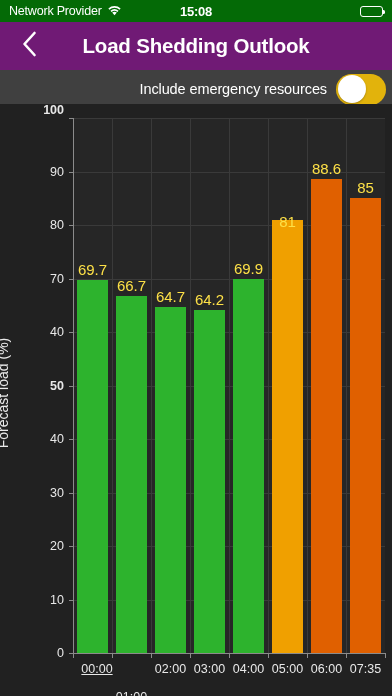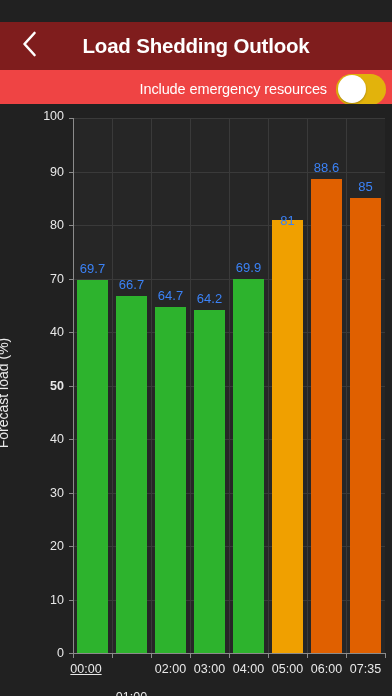--- a/index.html
+++ b/index.html
@@ -30,36 +30,36 @@
   }
   .batt::after{
     content:""; position:absolute; right:-3.4px; top:3.2px;
     width:2px; height:4.4px; background:#ffffff; border-radius:0 1.5px 1.5px 0;
   }
   .batt-fill{ width:100%; height:100%; background:#ffffff; border-radius:1px; }
 
   
   .navbar{
     position:absolute; top:22px; left:0; width:392px; height:48px;
-    background:#7f1d1d;
+    background:#701a75;
   }
   .back-btn{
     position:absolute; left:8px; top:0; width:42px; height:48px;
     display:flex; align-items:center; justify-content:center; cursor:pointer;
   }
   .nav-title{
     position:absolute; left:0; top:0; width:392px; height:48px;
     display:flex; align-items:center; justify-content:center;
     color:#ffffff; font-size:20.5px; font-weight:bold; letter-spacing:-.2px;
   }
 
   
   .banner{
     position:absolute; top:70px; left:0; width:392px; height:38px;
-    background:#ef4444;
+    background:#404040;
     display:flex; align-items:center; justify-content:flex-end;
     padding-right:6px; gap:9px;
   }
   .banner-label{ color:#ffffff; font-size:14.5px; letter-spacing:-.1px; }
   .switch{
     position:relative; width:50px; height:31px; border-radius:16px;
     background:#E2B30C; cursor:pointer; flex:0 0 auto;
   }
   .knob{
     position:absolute; left:1.5px; top:1.5px; width:28px; height:28px;
@@ -101,35 +101,51 @@
   .xtick-mark{
     position:absolute; top:549px; width:1px; height:5px; background:#8b8b8b;
   }
   .xlabel-txt{
     position:absolute; top:558px; color:#e8e8e8; font-size:12.5px;
     transform:translateX(-50%); white-space:nowrap;
   }
   .bars{ position:absolute; left:0; top:0; width:100%; height:100%; }
   .bar{ position:absolute; bottom:0; }
   .barlabel{
-    position:absolute; color:#3b82f6; font-size:13px;
+    position:absolute; color:#fde047; font-size:15px;
     transform:translateX(-50%); white-space:nowrap;
   }
   .yaxis-title{
     position:absolute; left:-5px; top:289px;
     color:#eaeaea; font-size:14px;
     transform-origin:0 0; transform:rotate(-90deg) translateX(-50%);
     white-space:nowrap;
   }
 </style>
 </head>
 <body>
 
 <div class="phone">
 
+  <div class="statusbar">
+    <div class="sb-left">
+      <span class="sb-carrier">Network Provider</span>
+      <span>
+        <svg width="15" height="11" viewBox="0 0 16 12">
+          <path d="M8 11.2 5.5 8.3a3.9 3.9 0 0 1 5 0L8 11.2Z" fill="#fff"></path>
+          <path d="M3.6 6.3a6.7 6.7 0 0 1 8.8 0l-1.2 1.4a5 5 0 0 0-6.4 0L3.6 6.3Z" fill="#fff"></path>
+          <path d="M1.3 3.7a10.2 10.2 0 0 1 13.4 0l-1.2 1.4a8.4 8.4 0 0 0-11 0L1.3 3.7Z" fill="#fff"></path>
+        </svg>
+      </span>
+    </div>
+    <div class="sb-time">15:08</div>
+    <div class="sb-right">
+      <span class="batt"><span class="batt-fill"></span></span>
+    </div>
+  </div>
 
   <div class="navbar">
     <div class="back-btn">
       <span>
         <svg width="15" height="26" viewBox="0 0 15 26">
           <path d="M12.5 2 2.5 13l10 11" stroke="#fff" stroke-width="2.6" fill="none" stroke-linecap="round" stroke-linejoin="round"></path>
         </svg>
       </span>
     </div>
     <div class="nav-title">Load Shedding Outlook</div>
@@ -194,25 +210,25 @@
         <div class="ylabel-txt" style="top: 281.5px; left: 28px; font-weight: bold;">50</div>
         <div class="ytick-mark" style="top: 228px;"></div>
         <div class="ylabel-txt" style="top: 228px; left: 28px;">40</div>
         <div class="ytick-mark" style="top: 174.5px;"></div>
         <div class="ylabel-txt" style="top: 174.5px; left: 28px;">70</div>
         <div class="ytick-mark" style="top: 121px;"></div>
         <div class="ylabel-txt" style="top: 121px; left: 28px;">80</div>
         <div class="ytick-mark" style="top: 67.5px;"></div>
         <div class="ylabel-txt" style="top: 67.5px; left: 28px;">90</div>
         <div class="ytick-mark" style="top: 14px;"></div>
-        <div class="ylabel-txt" style="top: 12px; left: 28px;">100</div>
+        <div class="ylabel-txt" style="top: 6px; left: 28px; font-weight: bold;">100</div>
       </div>
     <div id="xticks">
         <div class="xtick-mark" style="left: 73px;"></div>
-        <div class="xlabel-txt" style="left: 86px; text-decoration: underline;">00:00</div>
+        <div class="xlabel-txt" style="left: 97px; text-decoration: underline;">00:00</div>
         <div class="xtick-mark" style="left: 112px;"></div>
         <div class="xlabel-txt" style="left: 131.5px; margin-top: 28px;">01:00</div>
         <div class="xtick-mark" style="left: 151px;"></div>
         <div class="xlabel-txt" style="left: 170.5px;">02:00</div>
         <div class="xtick-mark" style="left: 190px;"></div>
         <div class="xlabel-txt" style="left: 209.5px;">03:00</div>
         <div class="xtick-mark" style="left: 229px;"></div>
         <div class="xlabel-txt" style="left: 248.5px; text-align: center;">04:00</div>
         <div class="xtick-mark" style="left: 268px;"></div>
         <div class="xlabel-txt" style="left: 287.5px;">05:00</div>

